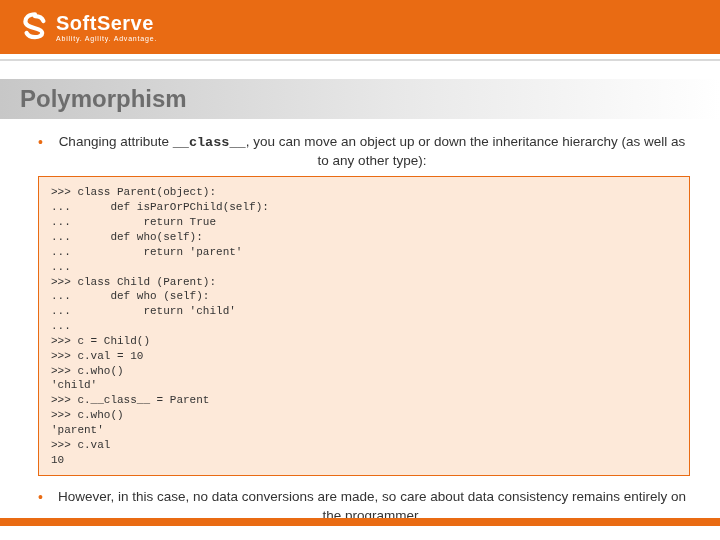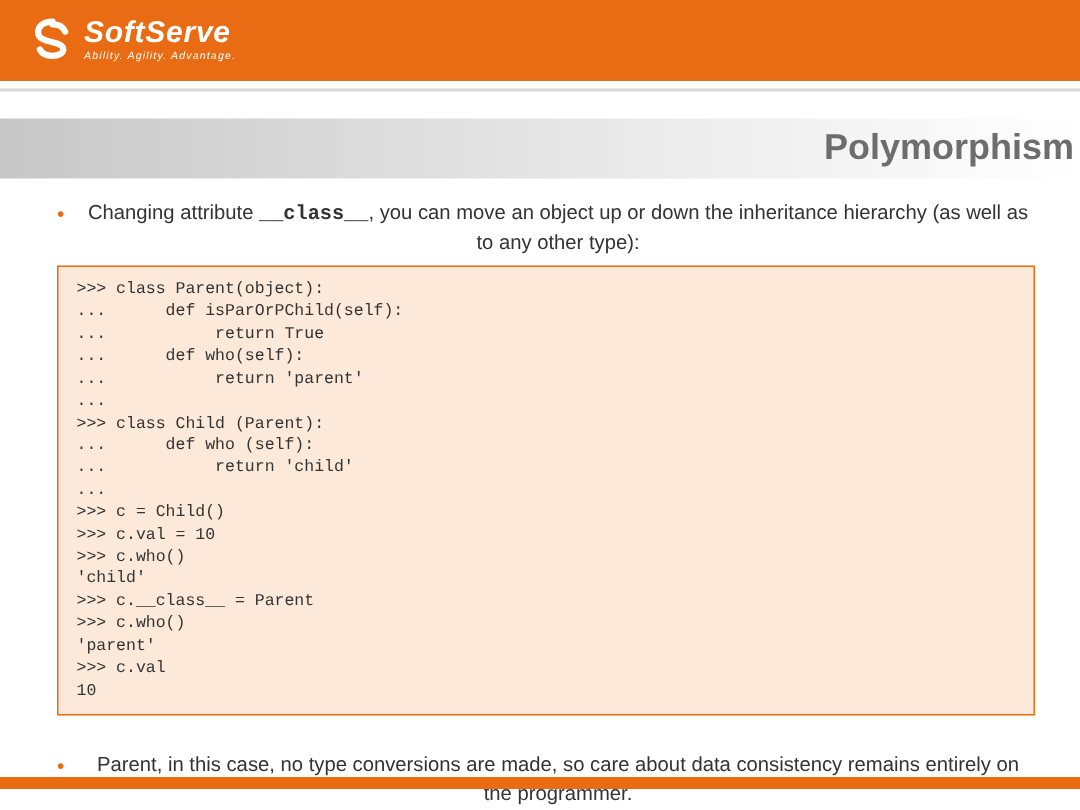--- a/index.html
+++ b/index.html
@@ -13,23 +13,22 @@
   }
   .header {
     width: 100%;
     height: 54px;
     background: #e96b13;
     display: flex;
     align-items: center;
   }
   .logo {
     display: flex;
-    align-items: flex-start;
+    align-items: flex-end;
     margin-left: 20px;
-    font-style: italic;
   }
   .logo-icon {
     width: 30px;
     height: 30px;
     margin-right: 6px;
   }
   .logo-text {
     display: flex;
     flex-direction: column;
     line-height: 1;
@@ -48,21 +47,20 @@
   }
   .header-rule {
     height: 2px;
     background: #d9d9d9;
     margin-top: 5px;
   }
   .title-bar {
     margin-top: 18px;
     background: linear-gradient(to right, #c7c7c7 0%, #e8e8e8 55%, #ffffff 100%);
     padding: 6px 4px 6px 20px;
-    text-align: right;
   }
   .title-bar h1 {
     color: #6d6d6d;
     font-size: 24px;
     font-weight: bold;
   }
   .content {
     padding: 14px 30px 0 38px;
   }
   ul.bullets {
@@ -83,21 +81,21 @@
     left: 0;
     top: 0;
     color: #e96b13;
     font-size: 14px;
   }
   .mono {
     font-family: "Courier New", monospace;
     font-weight: bold;
   }
   .code-block {
-    margin: 5px 0 24px 0px;
+    margin: 5px 0 12px 0px;
     background: #fde9d9;
     border: 1px solid #e96b13;
     padding: 8px 12px 8px 12px;
     font-family: "Courier New", monospace;
     font-size: 11px;
     line-height: 1.35;
     color: #333;
     white-space: pre;
   }
   .footer-bar {
@@ -149,17 +147,17 @@
 &gt;&gt;&gt; c = Child()
 &gt;&gt;&gt; c.val = 10
 &gt;&gt;&gt; c.who()
 'child'
 &gt;&gt;&gt; c.__class__ = Parent
 &gt;&gt;&gt; c.who()
 'parent'
 &gt;&gt;&gt; c.val
 10</div>
   <ul class="bullets">
-    <li>Parent, in this case, no type conversions are made, so care about data consistency remains entirely on the programmer.</li>
+    <li>However, in this case, no data conversions are made, so care about data consistency remains entirely on the programmer.</li>
   </ul>
 </div>
 
 <div class="footer-bar"></div>
 
 </body></html>

